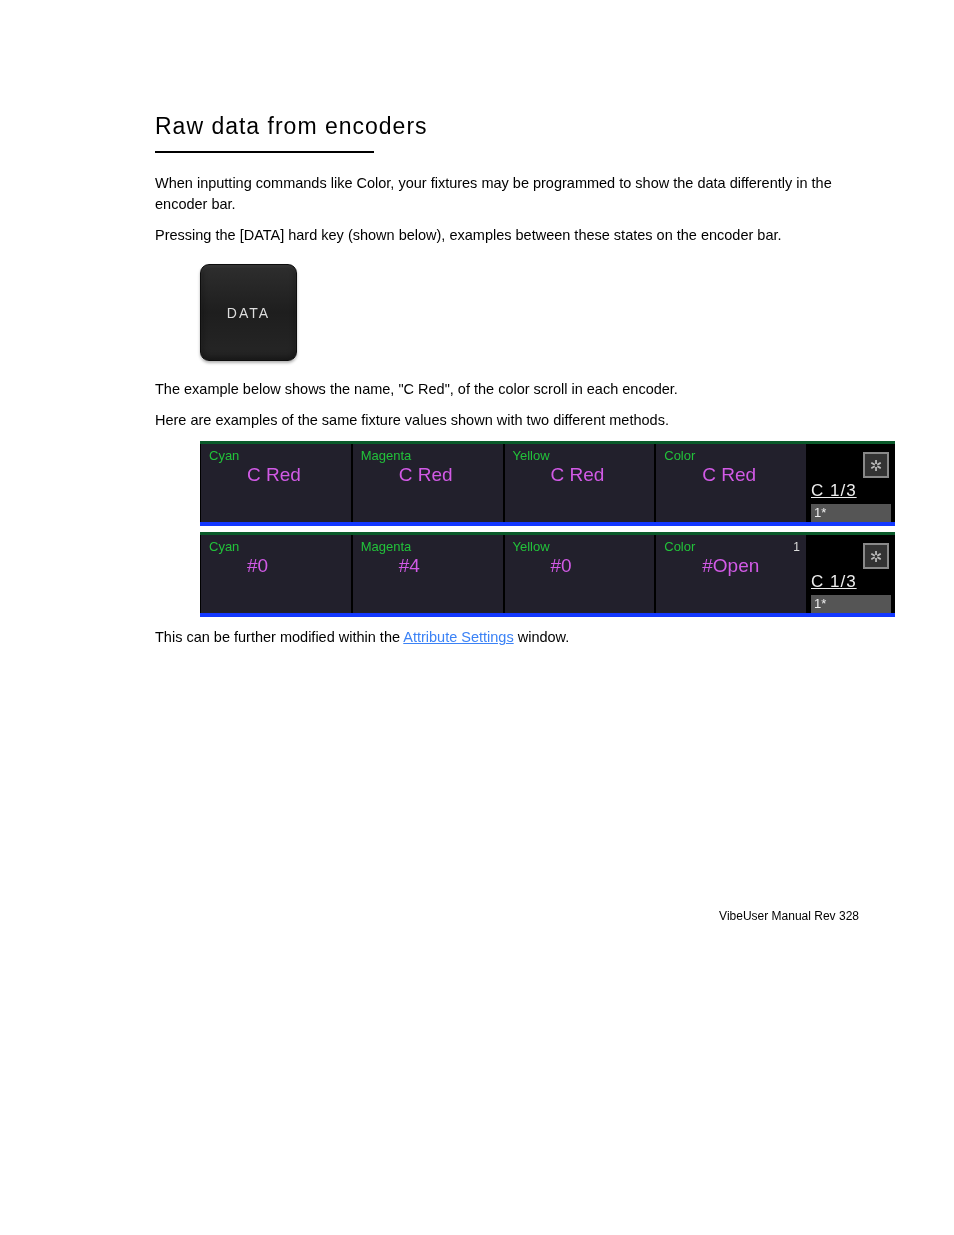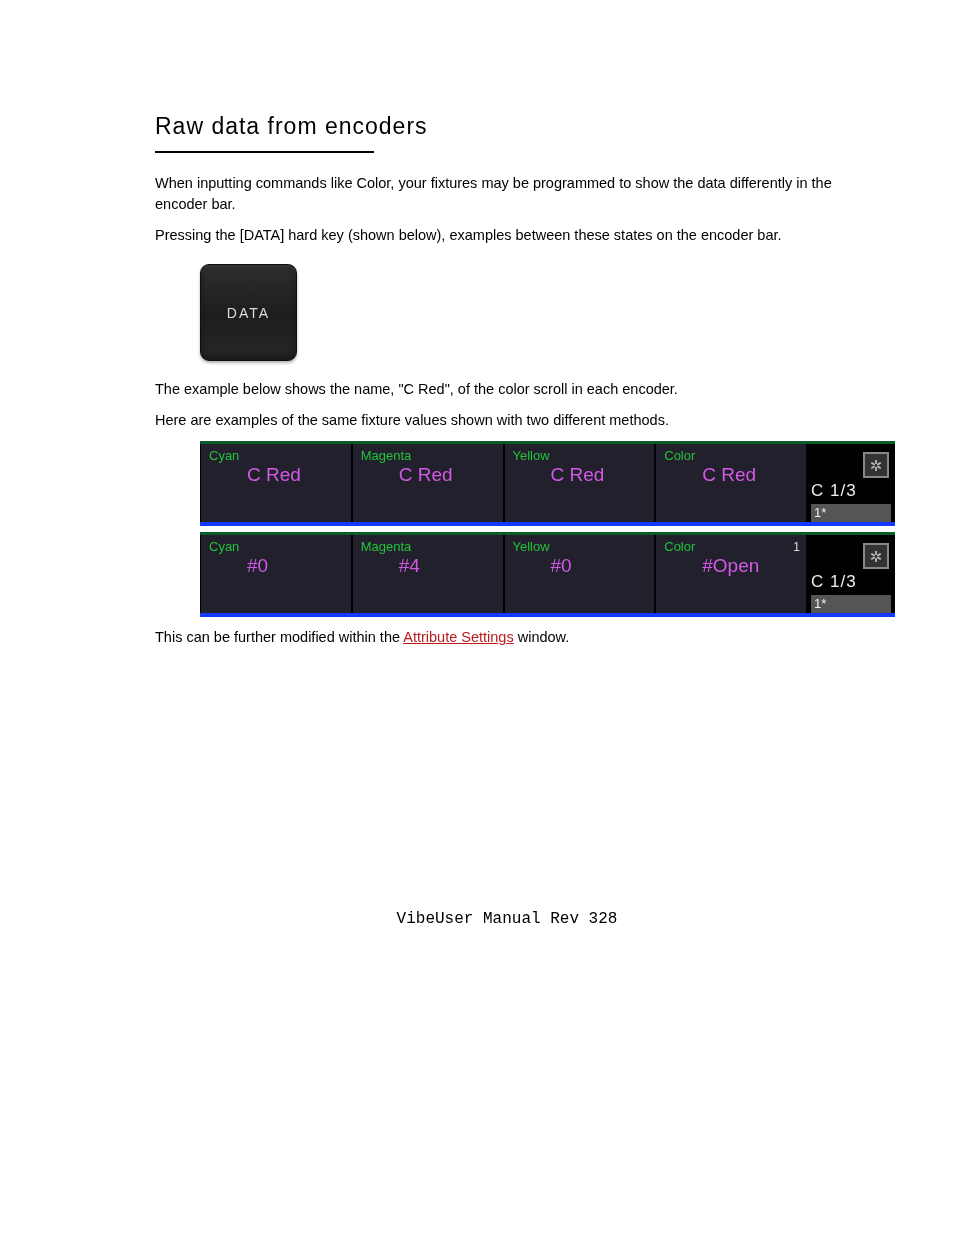--- a/index.html
+++ b/index.html
@@ -100,36 +100,36 @@
     top:8px; right:6px;
     width:22px;height:22px;
     border:2px solid #888;
     background:#333;
     display:flex;align-items:center;justify-content:center;
     color:#bbb;font-size:15px;
   }
   .ctrl .page-ind {
     font-size:17px;
     letter-spacing:1px;
+    text-decoration:underline;
   }
   .ctrl .foot {
     background:#555;
     width:100%;
     font-size:13px;
     padding:0 3px;
     box-sizing:border-box;
   }
-  a.link { color:#b91c1c; text-decoration:underline; }
+  a.link { color:#3b82f6; text-decoration:underline; }
   .footer {
     margin-top:260px;
-    font-size:16px;
+    font-size:12px;
     display:flex;
-    justify-content:center;
+    justify-content:flex-end;
     padding-right:20px;
-    font-family:Liberation Mono, monospace;
   }
 </style>
 </head>
 <body>
 
 <div class="page">
 
   <h2 class="section">Raw data from encoders</h2>
   <div class="rule"></div>
 

